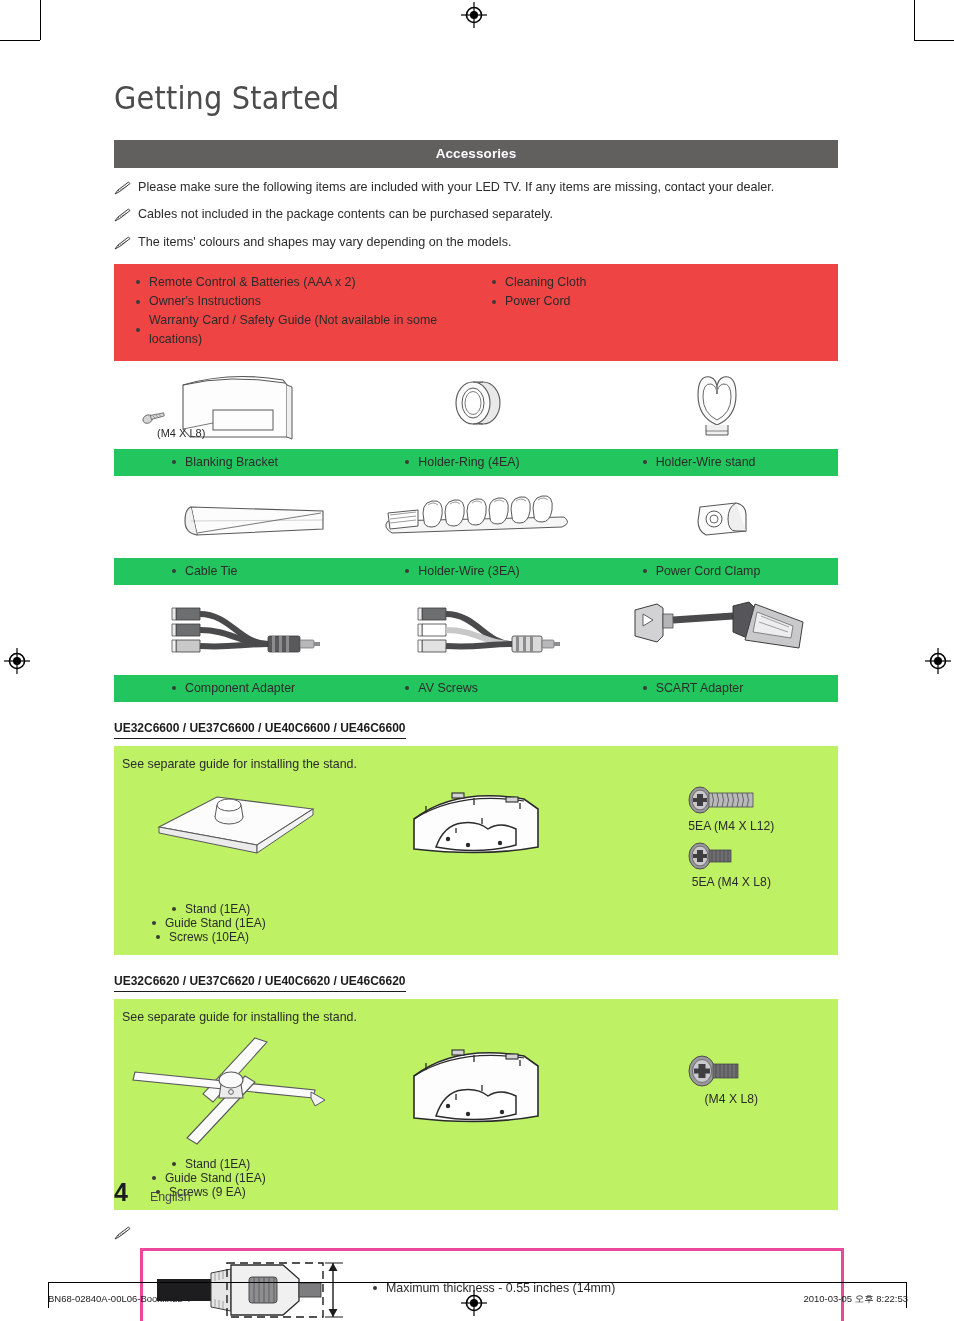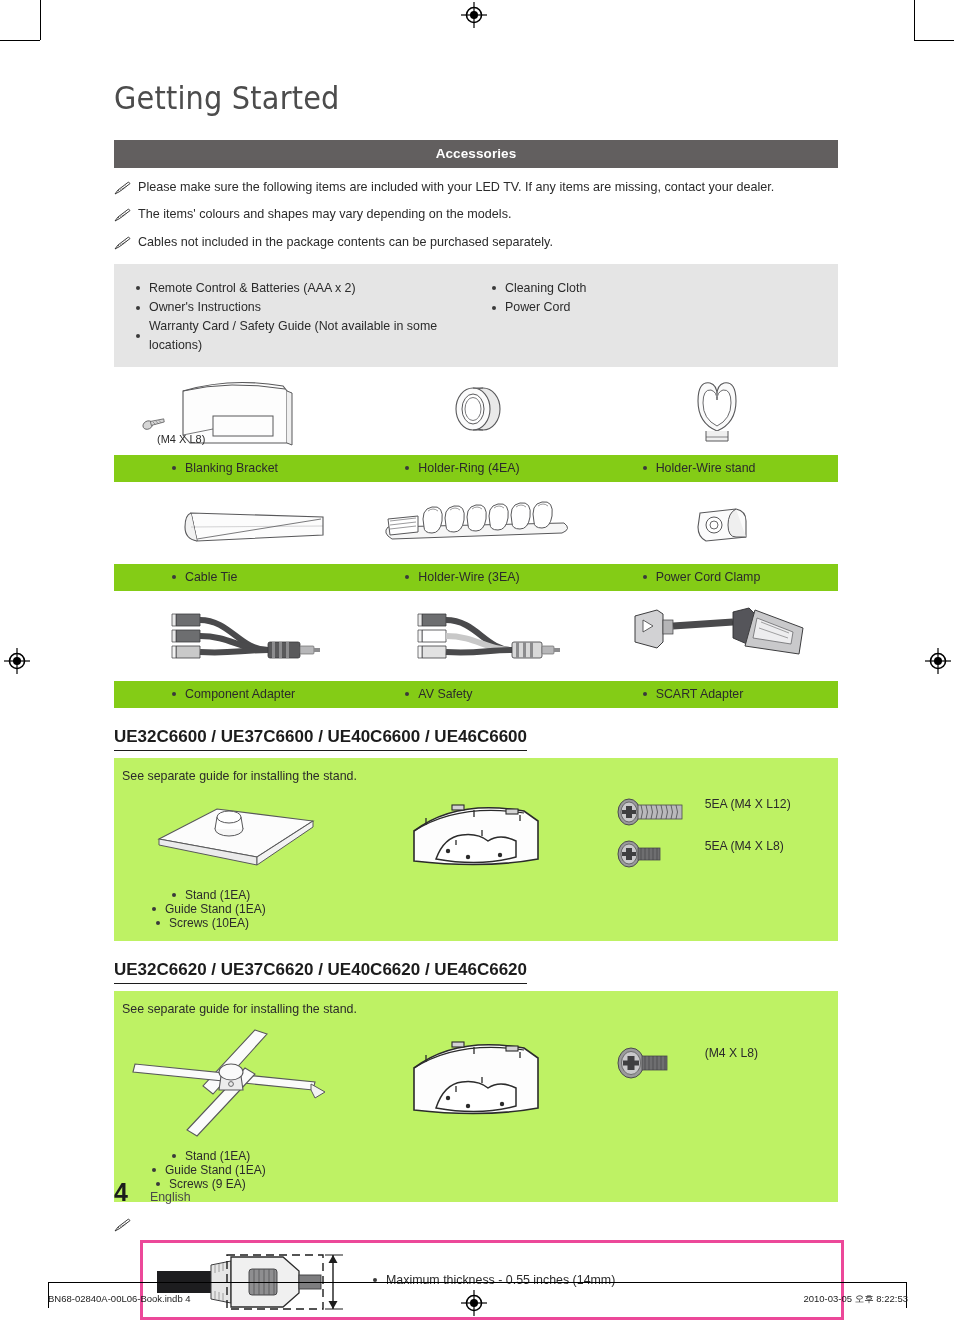--- a/index.html
+++ b/index.html
@@ -67,44 +67,44 @@
     align-items: flex-start;
     margin-top: 12px;
     font-size: 12.6px;
     color: #2b2b2b;
     line-height: 1.25;
   }
   .note-row .note-text { padding-left: 7px; }
 
   .pencil-icon { flex: 0 0 auto; width: 17px; height: 14px; margin-top: 1px; }
   .grey-caption-row {
-    background: #84cc16;
+    background: #22c55e;
     display: flex;
     font-size: 12.4px;
     color: #2b2b2b;
     padding: 6px 0 7px 0;
   }
   .grey-caption-row .cell {
     flex: 1 1 0;
     display: flex;
     align-items: center;
   }
   .bullet {
     display: inline-block;
     width: 4px; height: 4px;
     border-radius: 50%;
     background: #3a3a3a;
     margin-right: 9px;
     flex: 0 0 auto;
   }
 
   .list-block {
-    background: #e5e5e5;
+    background: #ef4444;
     margin-top: 13px;
-    padding: 15px 0 11px 0;
+    padding: 9px 0 11px 0;
     display: flex;
     font-size: 12.4px;
     color: #2b2b2b;
   }
   .list-col { flex: 1 1 0; }
   .list-col.first { padding-left: 22px; }
   .list-col.second { padding-left: 10px; }
   .list-item {
     display: flex;
     align-items: center;
@@ -124,21 +124,21 @@
   }
   .art-cell svg { display: block; }
 
   .caption-cell-pad-1 { padding-left: 58px; }
   .caption-cell-pad-2 { padding-left: 38px; }
   .caption-cell-pad-3 { padding-left: 42px; }
 
   
   .model-heading {
     margin-top: 19px;
-    font-size: 17px;
+    font-size: 12px;
     font-weight: bold;
     color: #1c1c1c;
     display: inline-block;
     border-bottom: 1.4px solid #1c1c1c;
     padding-bottom: 3px;
   }
 
   .stand-panel {
     background: #bef264;
     margin-top: 7px;
@@ -164,22 +164,24 @@
   }
   .screw-col {
     flex: 1 1 0;
     display: flex;
     flex-direction: column;
     justify-content: flex-start;
     padding-top: 6px;
   }
   .screw-line {
     display: flex;
+    align-items: center;
     margin-bottom: 8px;
     padding-left: 18px;
+    flex-direction: column;
   }
   .screw-label {
     font-size: 12.2px;
     color: #2b2b2b;
     margin-left: 10px;
   }
   .stand-caption-row {
     display: flex;
     font-size: 12px;
     color: #2b2b2b;
@@ -310,31 +312,31 @@
       <span class="note-text">Please make sure the following items are included with your LED TV. If any items are missing, contact your dealer.</span>
     </div>
     <div class="note-row">
       <span class="pencil-icon">
         <svg width="17" height="14" viewBox="0 0 17 14">
           <path d="M1 13 L4 9 L14.5 1 L16 2.6 L5.5 10.6 Z" fill="none" stroke="#2b2b2b" stroke-width="0.9"></path>
           <path d="M4 9 L5.5 10.6" stroke="#2b2b2b" stroke-width="0.7"></path>
           <path d="M6 8.2 L7.2 9.6 M7.8 7 L9 8.4 M9.6 5.8 L10.8 7.2 M11.4 4.6 L12.6 6" stroke="#2b2b2b" stroke-width="0.6"></path>
         </svg>
       </span>
-      <span class="note-text">The items' colours and shapes may vary depending on the models.</span>
+      <span class="note-text">Cables not included in the package contents can be purchased separately.</span>
     </div>
     <div class="note-row">
       <span class="pencil-icon">
         <svg width="17" height="14" viewBox="0 0 17 14">
           <path d="M1 13 L4 9 L14.5 1 L16 2.6 L5.5 10.6 Z" fill="none" stroke="#2b2b2b" stroke-width="0.9"></path>
           <path d="M4 9 L5.5 10.6" stroke="#2b2b2b" stroke-width="0.7"></path>
           <path d="M6 8.2 L7.2 9.6 M7.8 7 L9 8.4 M9.6 5.8 L10.8 7.2 M11.4 4.6 L12.6 6" stroke="#2b2b2b" stroke-width="0.6"></path>
         </svg>
       </span>
-      <span class="note-text">Cables not included in the package contents can be purchased separately.</span>
+      <span class="note-text">The items' colours and shapes may vary depending on the models.</span>
     </div>
 
     <div class="list-block">
       <div class="list-col first">
         <div class="list-item">
           <span class="bullet"></span>
           <span>Remote Control &amp; Batteries (AAA x 2)</span>
         </div>
         <div class="list-item">
           <span class="bullet"></span>
@@ -510,21 +512,21 @@
         </svg>
       </div>
     </div>
     <div class="grey-caption-row">
       <div class="cell caption-cell-pad-1">
         <span class="bullet"></span>
         <span>Component Adapter</span>
       </div>
       <div class="cell caption-cell-pad-2">
         <span class="bullet"></span>
-        <span>AV Safety</span>
+        <span>AV Screws</span>
       </div>
       <div class="cell caption-cell-pad-3">
         <span class="bullet"></span>
         <span>SCART Adapter</span>
       </div>
     </div>
 
     <div>
       <div class="model-heading">UE32C6600 / UE37C6600 / UE40C6600 / UE46C6600</div>
       <div class="stand-panel">

